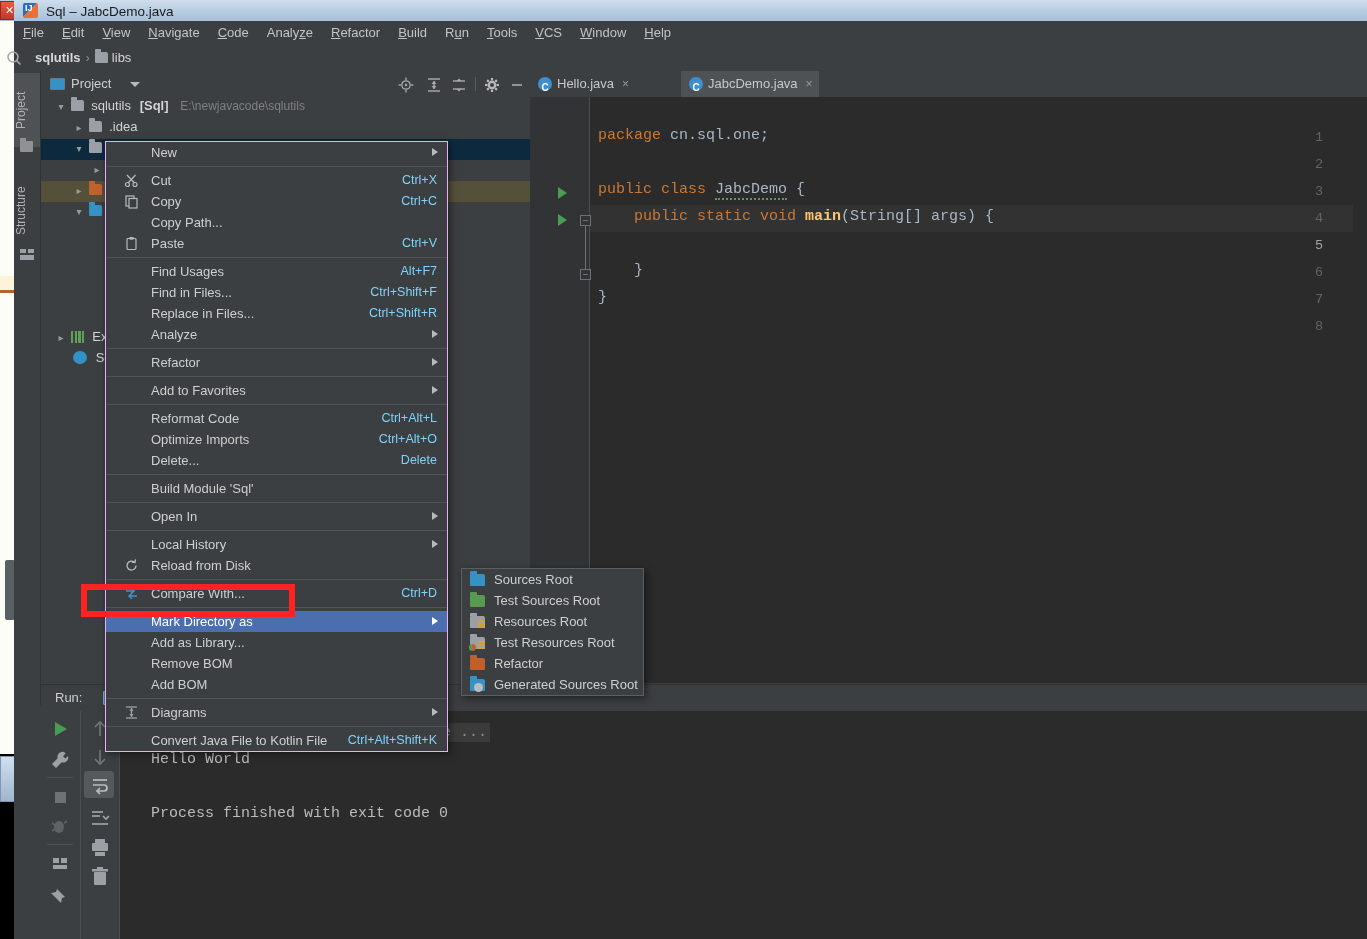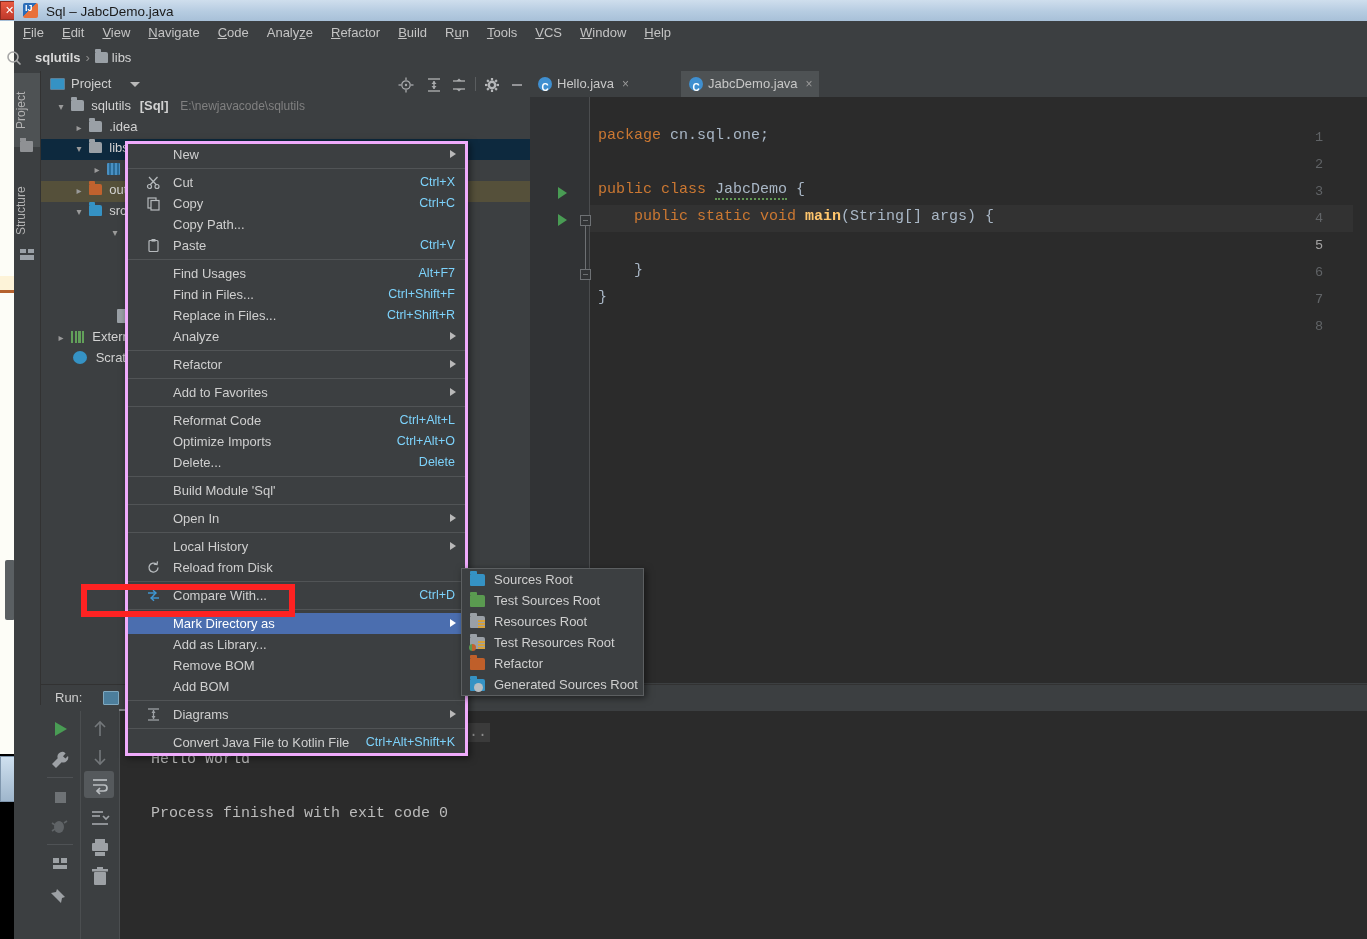--- a/index.html
+++ b/index.html
@@ -143,22 +143,22 @@
   #run-toolbar-a{position:absolute;left:0;top:26px;width:39px;height:229px;border-right:1px solid #4b4e50;}
   #run-toolbar-b{position:absolute;left:40px;top:26px;width:38px;height:229px;border-right:1px solid #4b4e50;}
   .rbtn{position:absolute;width:28px;height:28px;cursor:pointer;}
   #console{position:absolute;left:79px;top:26px;width:1247px;height:229px;background:#2b2b2b;
      font-family:"Liberation Mono",monospace;font-size:15px;}
   #console-cmd{position:absolute;left:31px;top:12px;color:#8c8c8c;background:#3b3b3b;padding:1px 3px;white-space:pre;}
   #console-out1{position:absolute;left:31px;top:40px;color:#bbbbbb;white-space:pre;}
   #console-out2{position:absolute;left:31px;top:94px;color:#bbbbbb;white-space:pre;}
 
   
-  #ctx-menu{position:absolute;left:111px;top:141px;width:343px;
-      background:#3c3f41;border:3px solid #f0abfc;box-sizing:border-box;
+  #ctx-menu{position:absolute;left:91px;top:141px;width:343px;
+      background:#3c3f41;border:1px solid #f0abfc;box-sizing:border-box;
       box-shadow:2px 2px 7px rgba(0,0,0,.5);z-index:50;}
   .mi{position:relative;height:21px;line-height:21px;font-size:13px;color:#cfcfcf;
       padding-left:45px;padding-right:10px;white-space:nowrap;cursor:default;}
   .mi.sel{background:#4b6eaf;color:#ffffff;}
   .mi .acc{position:absolute;right:10px;top:0;color:#7dd3fc;font-size:12.5px;}
   .mi .arrow{position:absolute;right:9px;top:6px;width:0;height:0;
       border-top:4.5px solid transparent;border-bottom:4.5px solid transparent;border-left:6px solid #b9b9b9;}
   .mi.sel .arrow{border-left-color:#ffffff;}
   .mi .mico{position:absolute;left:18px;top:3px;width:15px;height:15px;}
   .msep{height:1px;background:#515456;margin:3px 0;}

